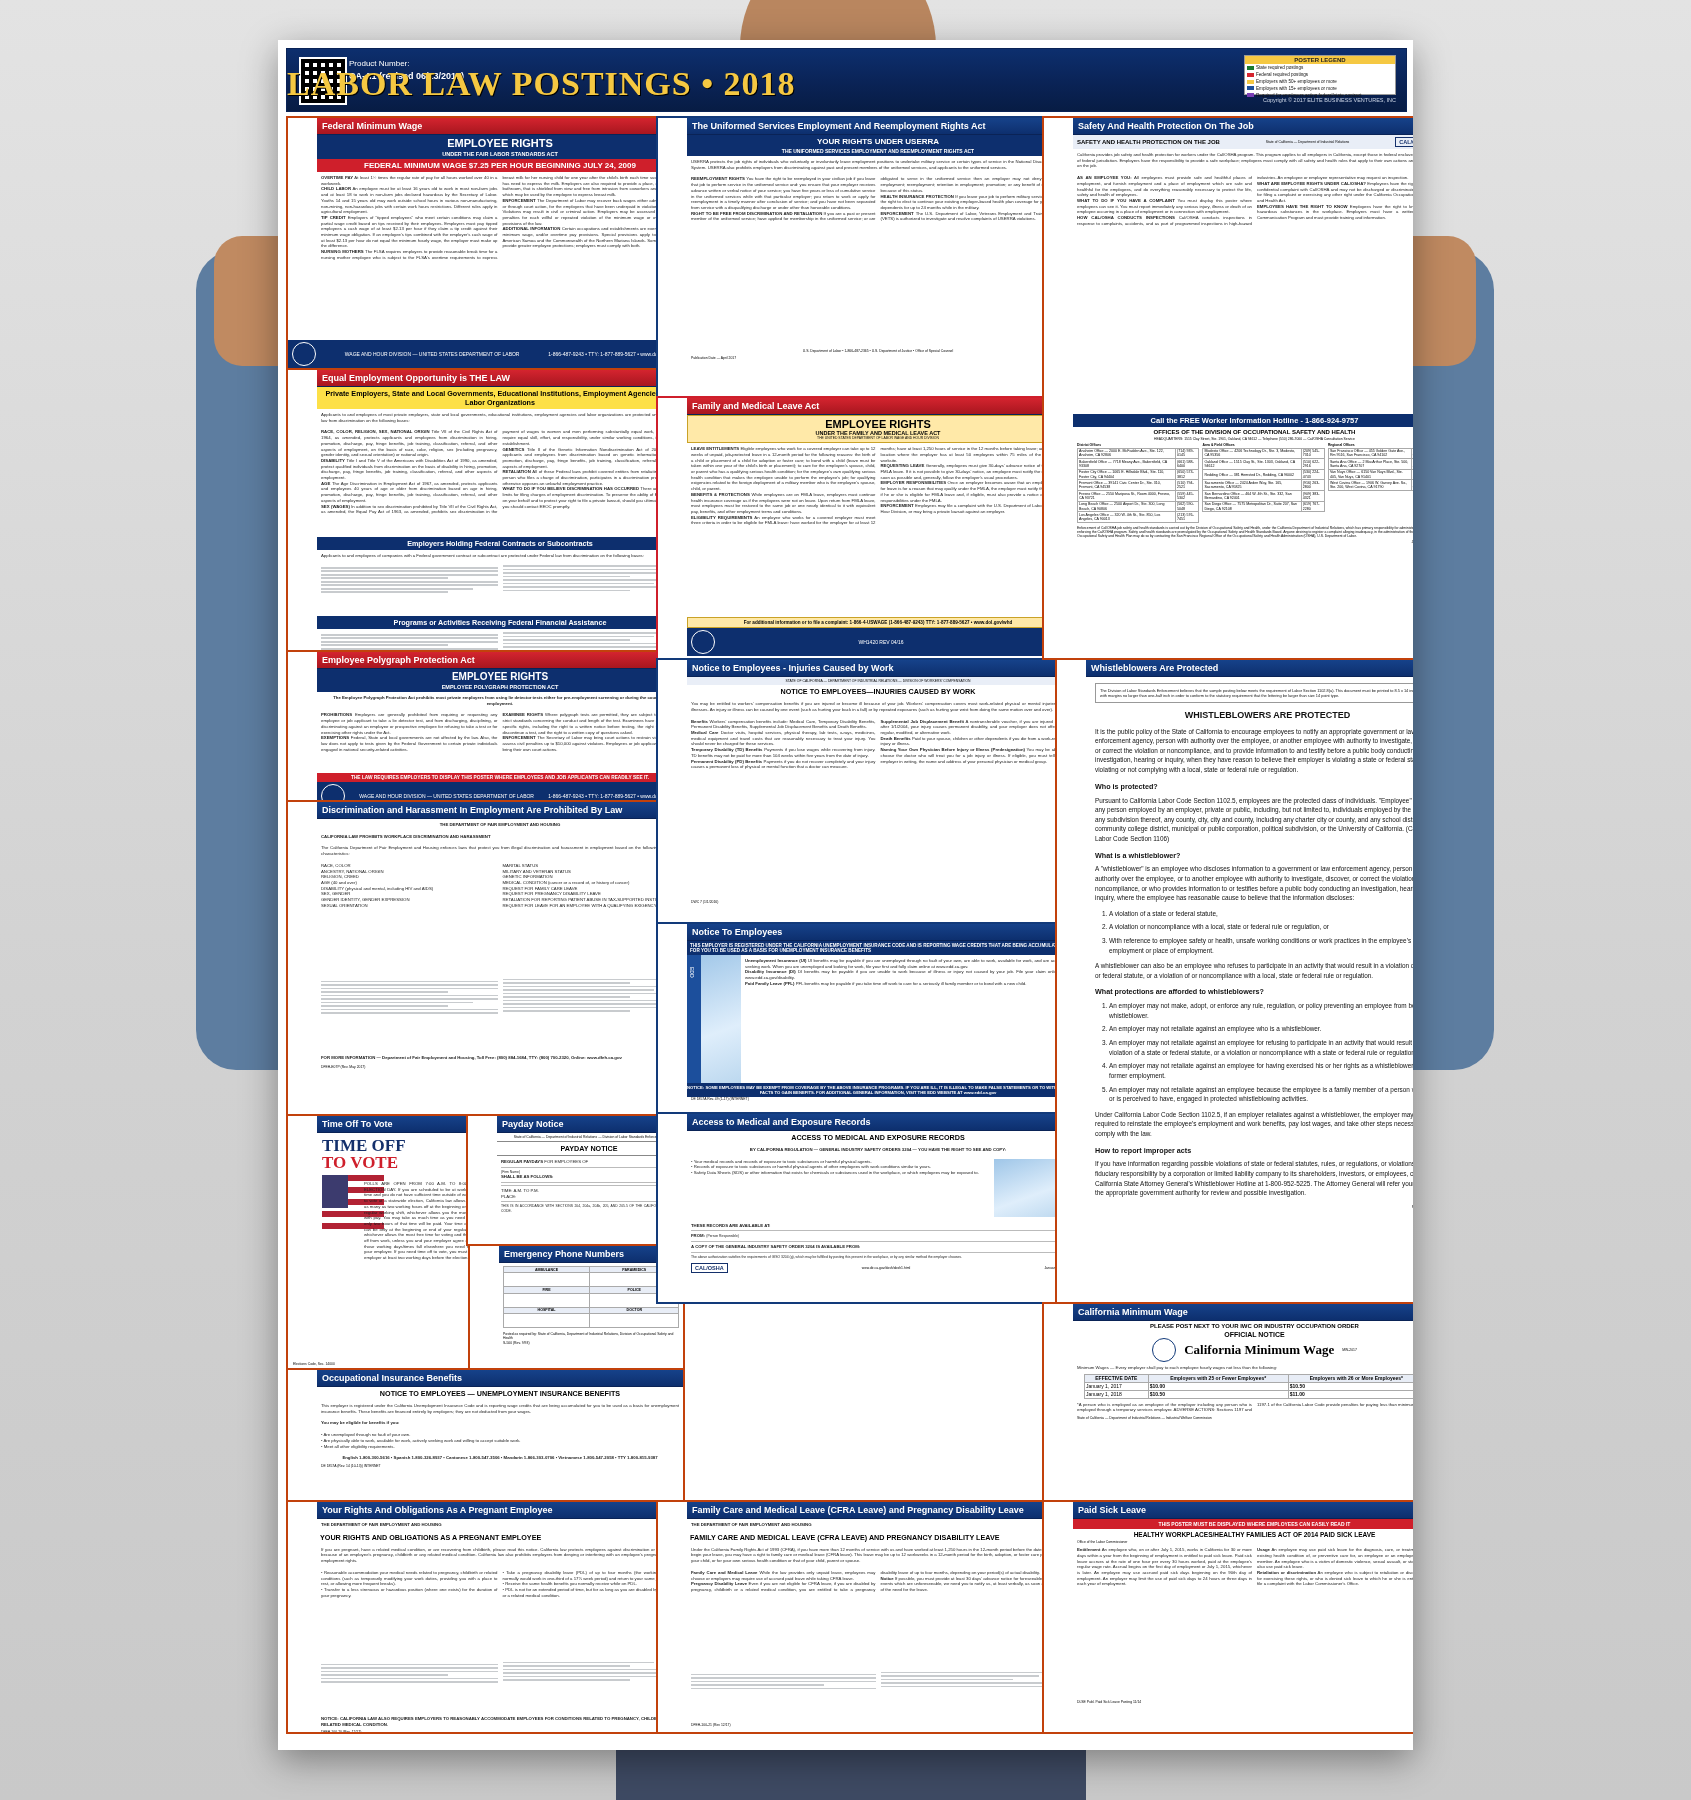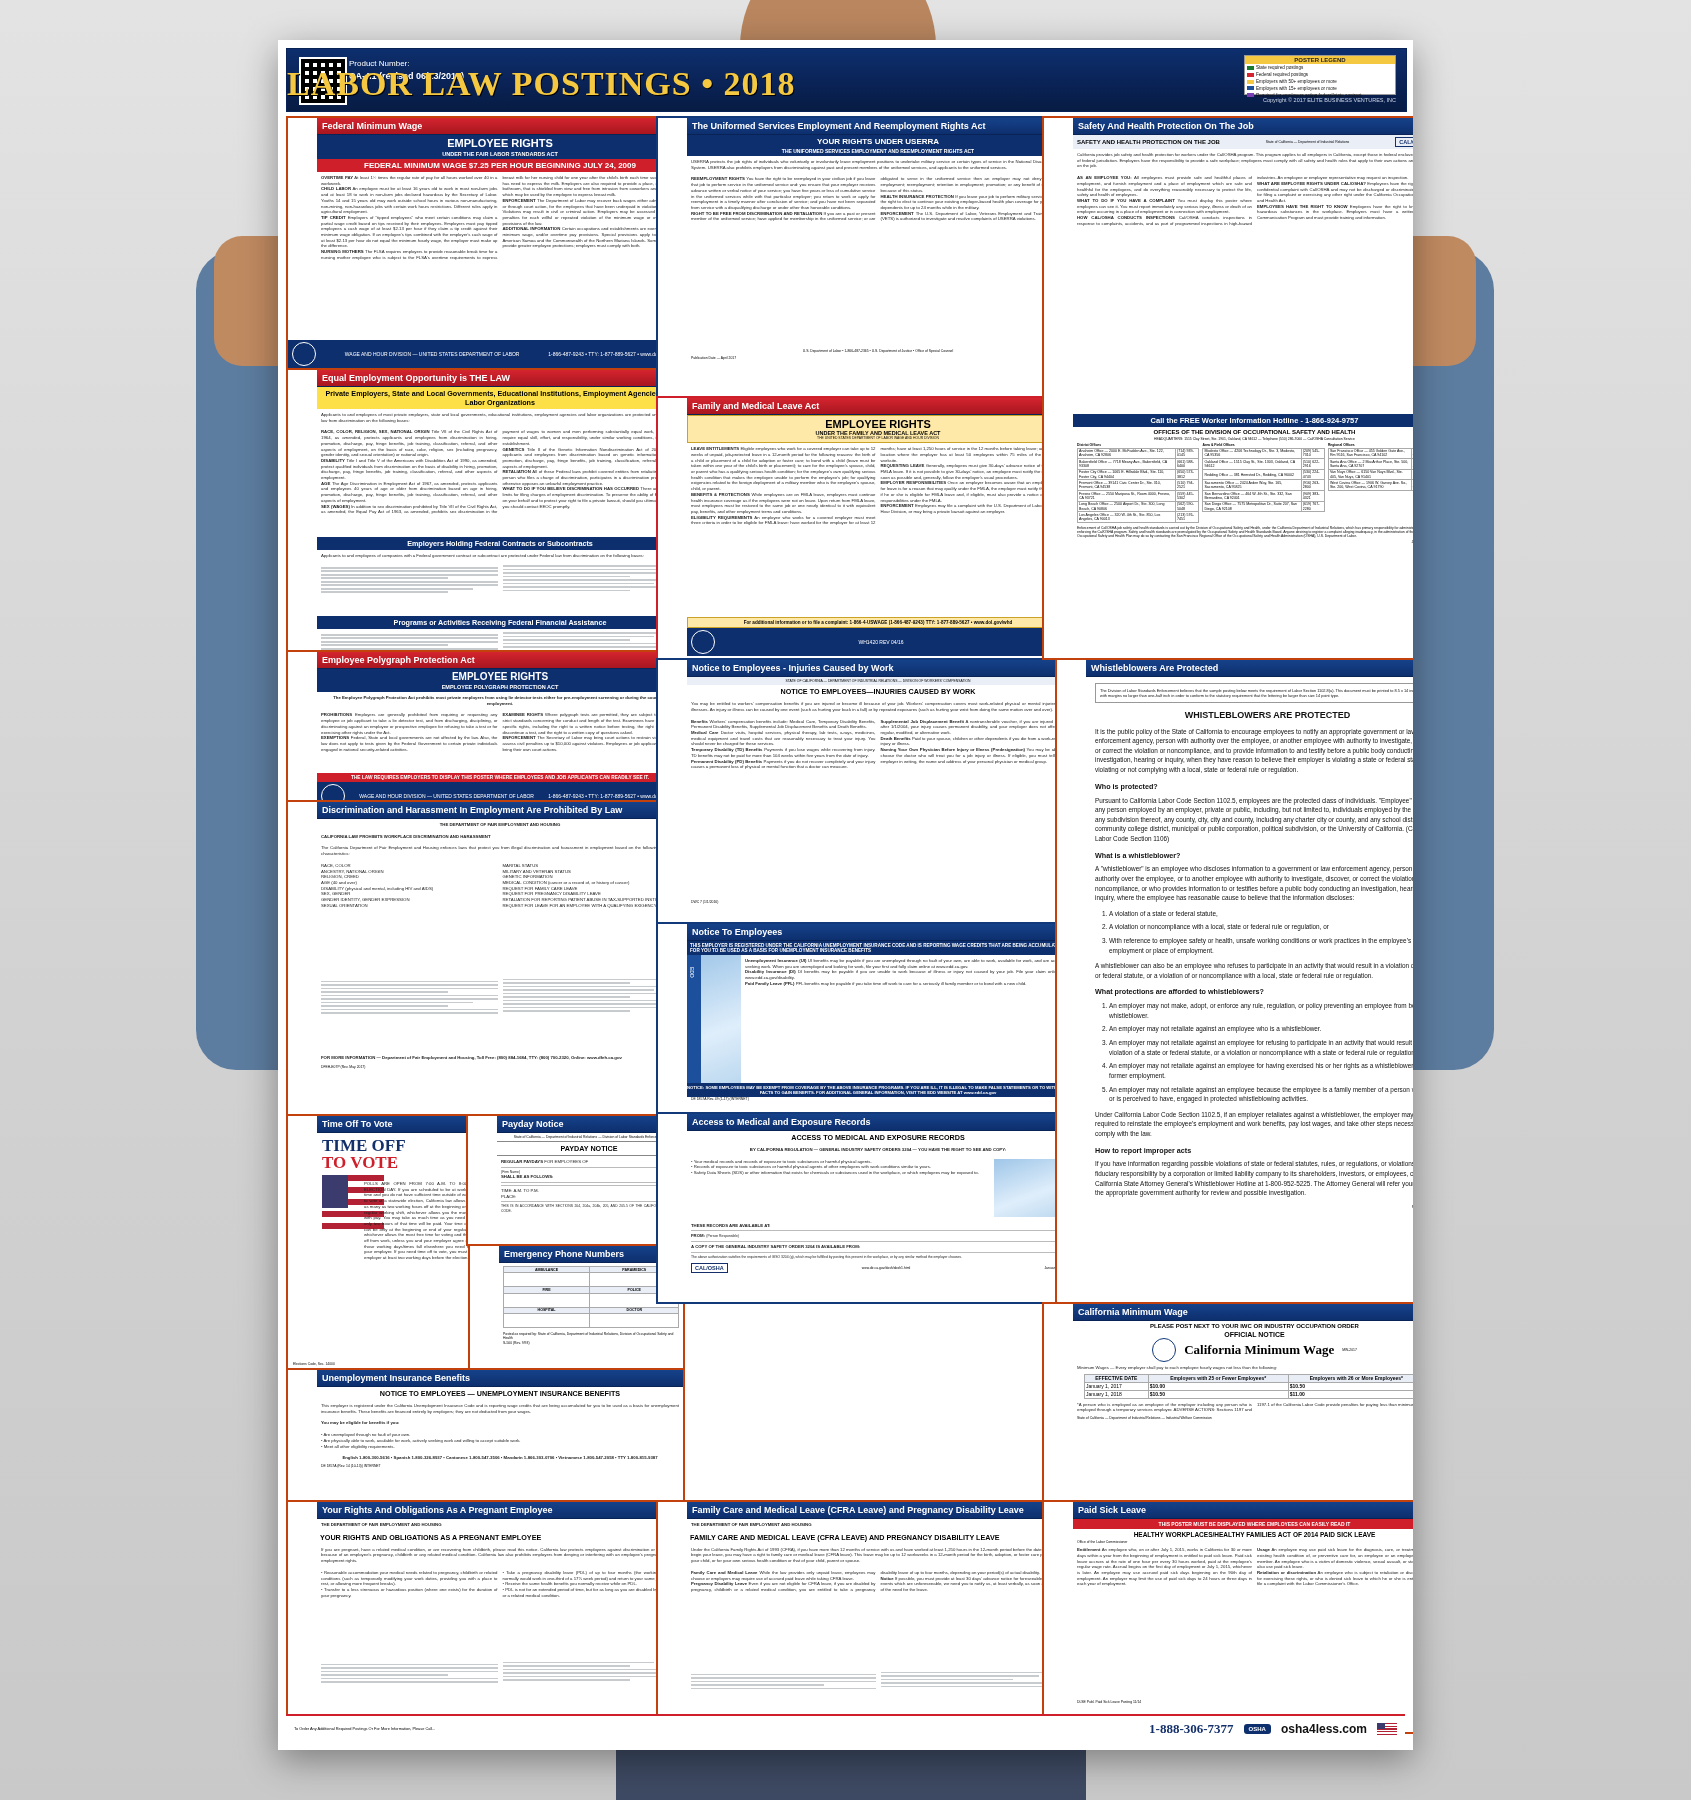--- a/index.html
+++ b/index.html
@@ -338,21 +338,21 @@
               <td style="height:12px"></td>
               <td></td>
             </tr>
       </tbody>
         </table>
       <div class="mini" style="padding:1px 4px">Posted as required by: State of California, Department of Industrial Relations, Division of Occupational Safety and Health</div>
       <div class="mini" style="padding:0 4px">S-500 (Rev. 9/93)</div>
     </div>
 
     <div class="panel" style="left:0;top:1320px;width:366px;height:130px;">
-      <div class="p-title">Unemployment Insurance Benefits</div>
+      <div class="p-title">Occupational Insurance Benefits</div>
       <div class="p-sub">NOTICE TO EMPLOYEES — UNEMPLOYMENT INSURANCE BENEFITS</div>
       <div class="p-body">This employer is registered under the California Unemployment Insurance Code and is reporting wage credits that are being accumulated for you to be used as a basis for unemployment insurance benefits. These benefits are financed entirely by employers; they are not deducted from your wages.</div>
       <div class="p-body hl">You may be eligible for benefits if you:</div>
       <div class="p-body">
         <div>• <span>Are unemployed through no fault of your own.</span></div>
         <div>• <span>Are physically able to work, available for work, actively seeking work and willing to accept suitable work.</span></div>
         <div>• <span>Meet all other eligibility requirements.</span></div>
       </div>
       <div class="p-body center hl">English 1-800-300-5616 • Spanish 1-800-326-8937 • Cantonese 1-800-547-3506 • Mandarin 1-866-303-0706 • Vietnamese 1-800-547-2058 • TTY 1-800-815-9387</div>
       <div class="mini" style="padding:0 4px">DE 1857A (Rev. 14 (10-13)) INTERNET</div>
@@ -697,25 +697,15 @@
       <div class="center hl" style="font-size:6.5px;padding:2px">HEALTHY WORKPLACES/HEALTHY FAMILIES ACT OF 2014 PAID SICK LEAVE</div>
       <div class="mini" style="padding:0 4px">Office of the Labor Commissioner</div>
       <div class="p-body cols2" style="height:150px">
         <div><span class="hl">Entitlement</span> <span>An employee who, on or after July 1, 2015, works in California for 30 or more days within a year from the beginning of employment is entitled to paid sick leave. Paid sick leave accrues at the rate of one hour per every 30 hours worked, paid at the employee's regular wage rate. Accrual begins on the first day of employment or July 1, 2015, whichever is later. An employee may use accrued paid sick days beginning on the 90th day of employment. An employer may limit the use of paid sick days to 24 hours or three days in each year of employment.</span></div>
         <div><span class="hl">Usage</span> <span>An employee may use paid sick leave for the diagnosis, care, or treatment of an existing health condition of, or preventive care for, an employee or an employee's family member. An employee who is a victim of domestic violence, sexual assault, or stalking may also use paid sick leave.</span></div>
         <div><span class="hl">Retaliation or discrimination</span> <span>An employee who is subject to retaliation or discrimination for exercising these rights, or who is denied sick leave to which he or she is entitled, may file a complaint with the Labor Commissioner's Office.</span></div>
       </div>
       <div class="mini" style="padding:0 4px">DLSE Publ. Paid Sick Leave Posting 11/14</div>
     </div>
 
-    <div class="footer">
-      <span class="tiny" style="margin-right:auto;margin-left:8px;max-width:330px">To Order Any Additional Required Postings Or For More Information, Please Call...</span>
-      <span class="phone">1-888-306-7377</span>
-      <span class="osha-badge">OSHA</span>
-      <span class="brand">osha4less.com</span>
-      <span style="position:relative;display:inline-block;width:20px;height:12px;overflow:hidden">
-        <span class="flagblock" style="display:block;height:12px"></span>
-        <span class="flag-canton"></span>
-      </span>
-    </div>
 
   </div>
 </div>
 
 </body></html>

